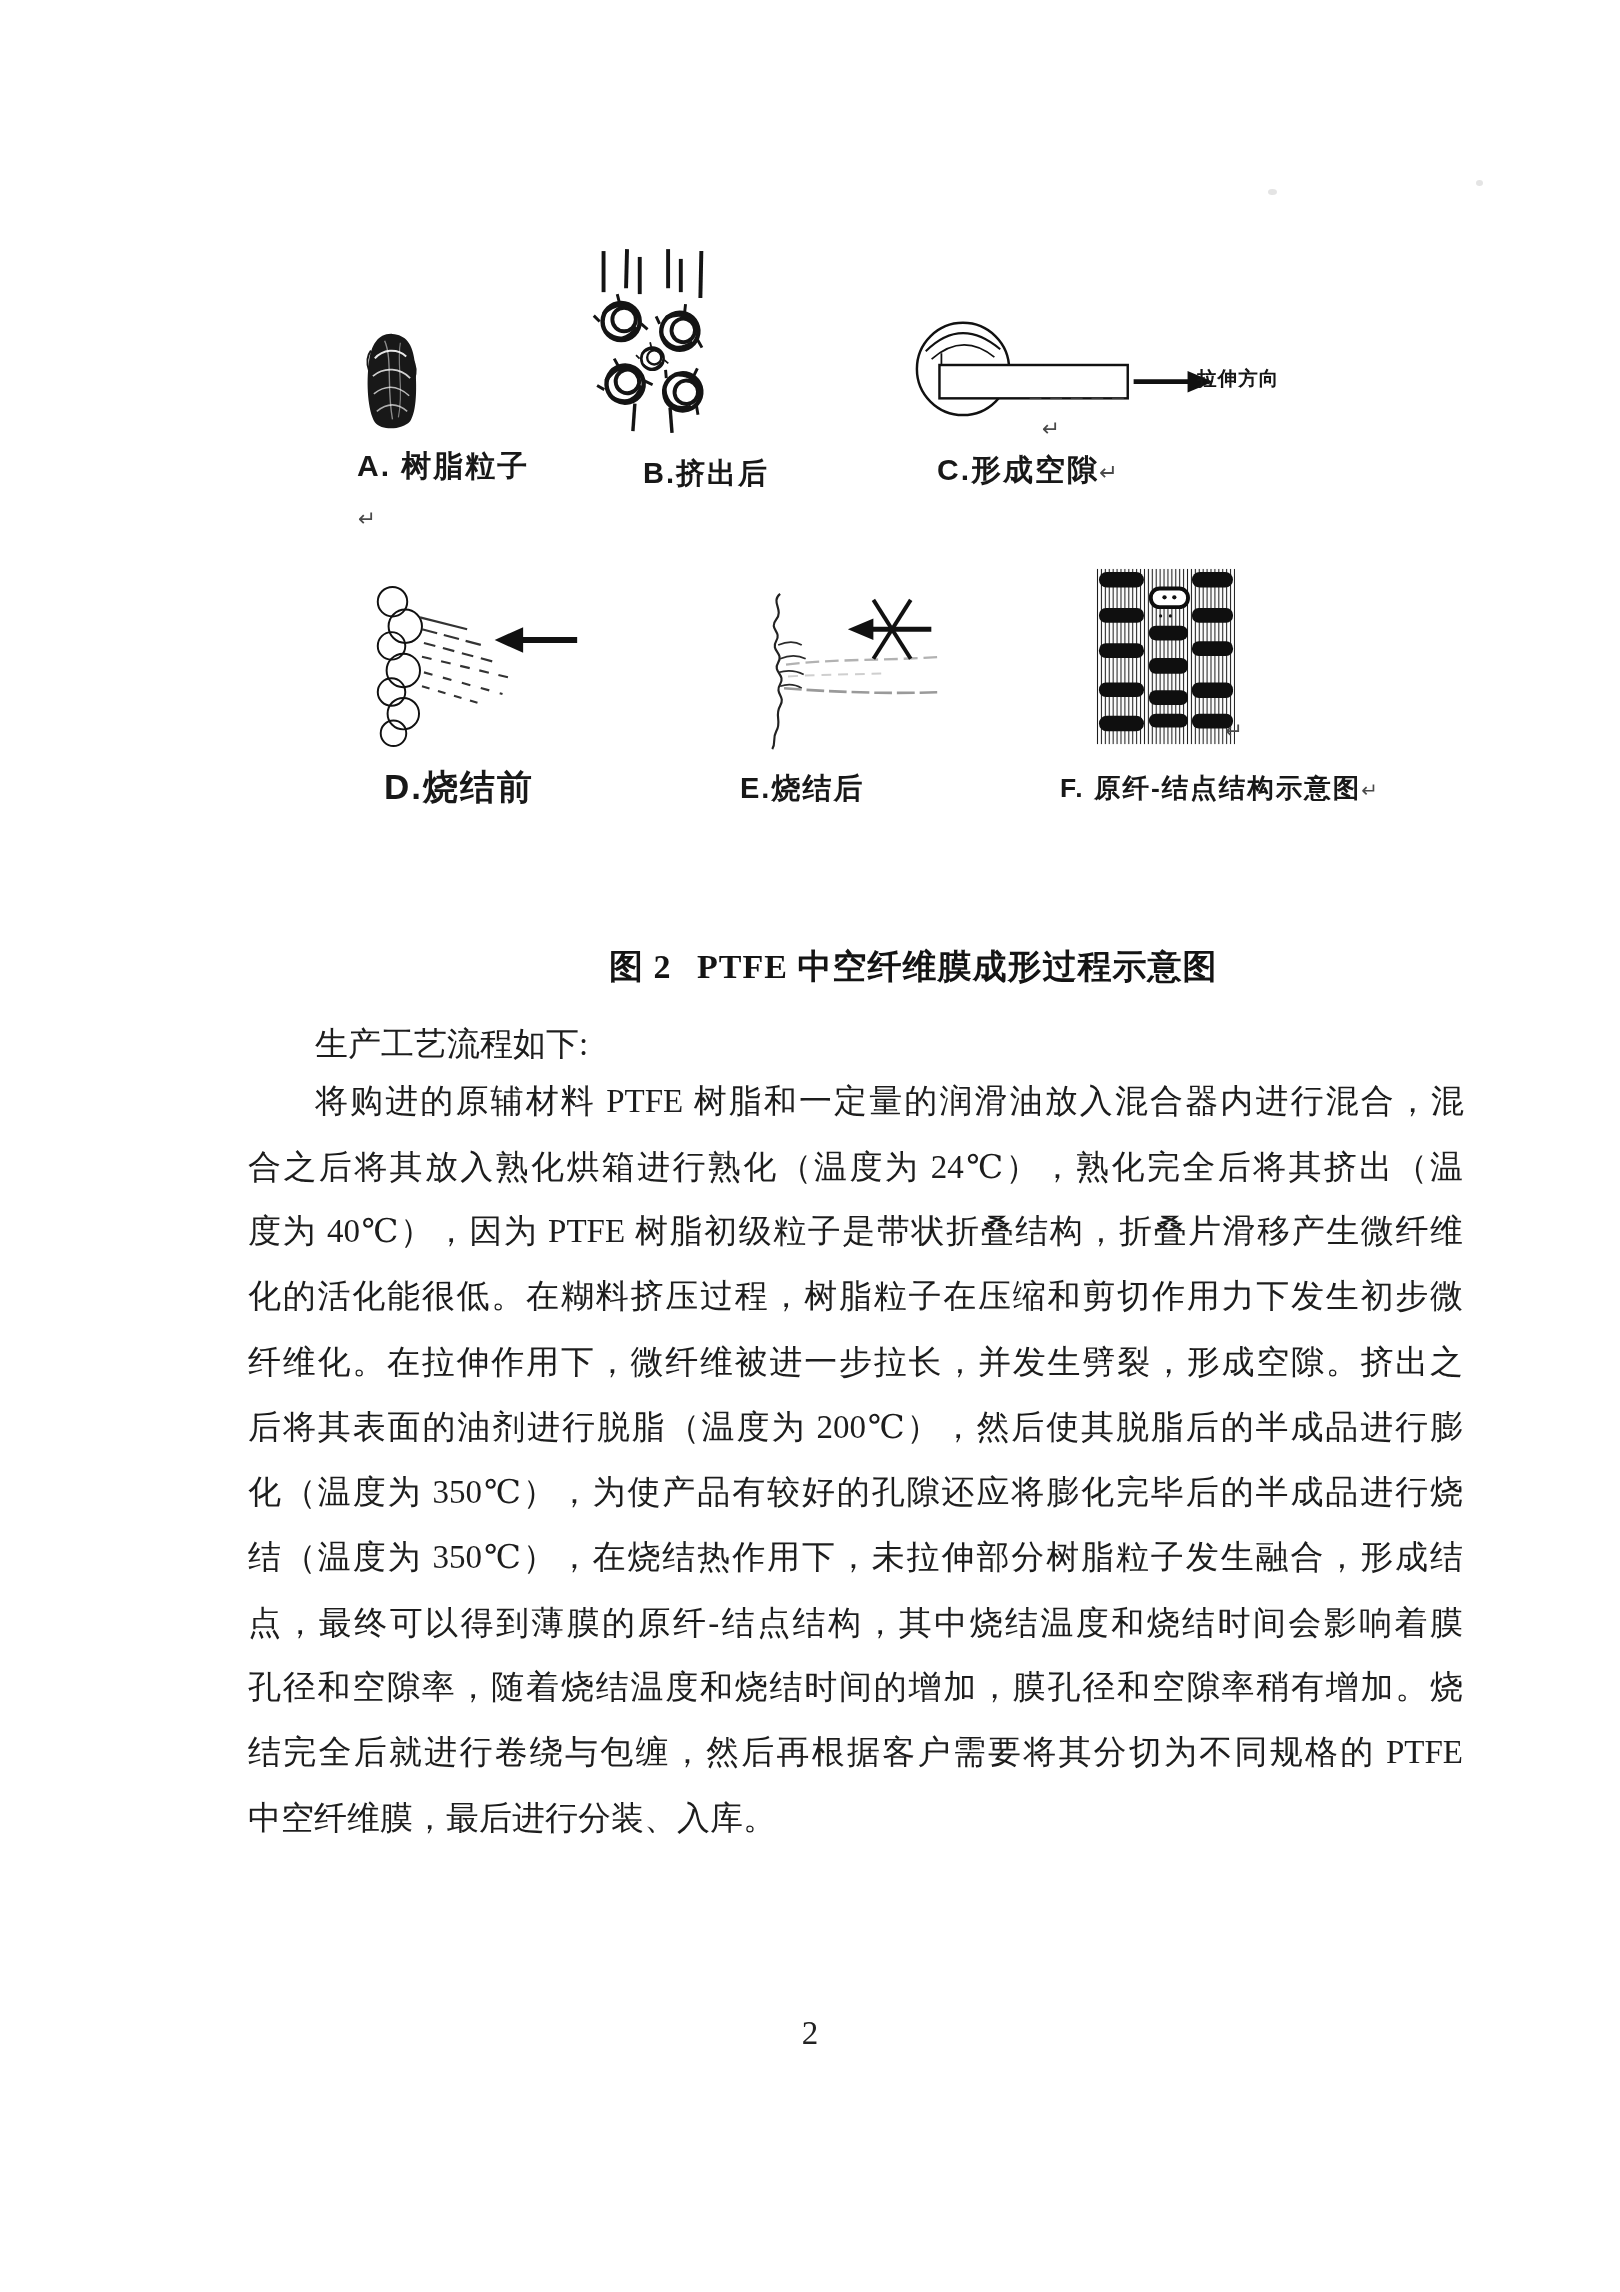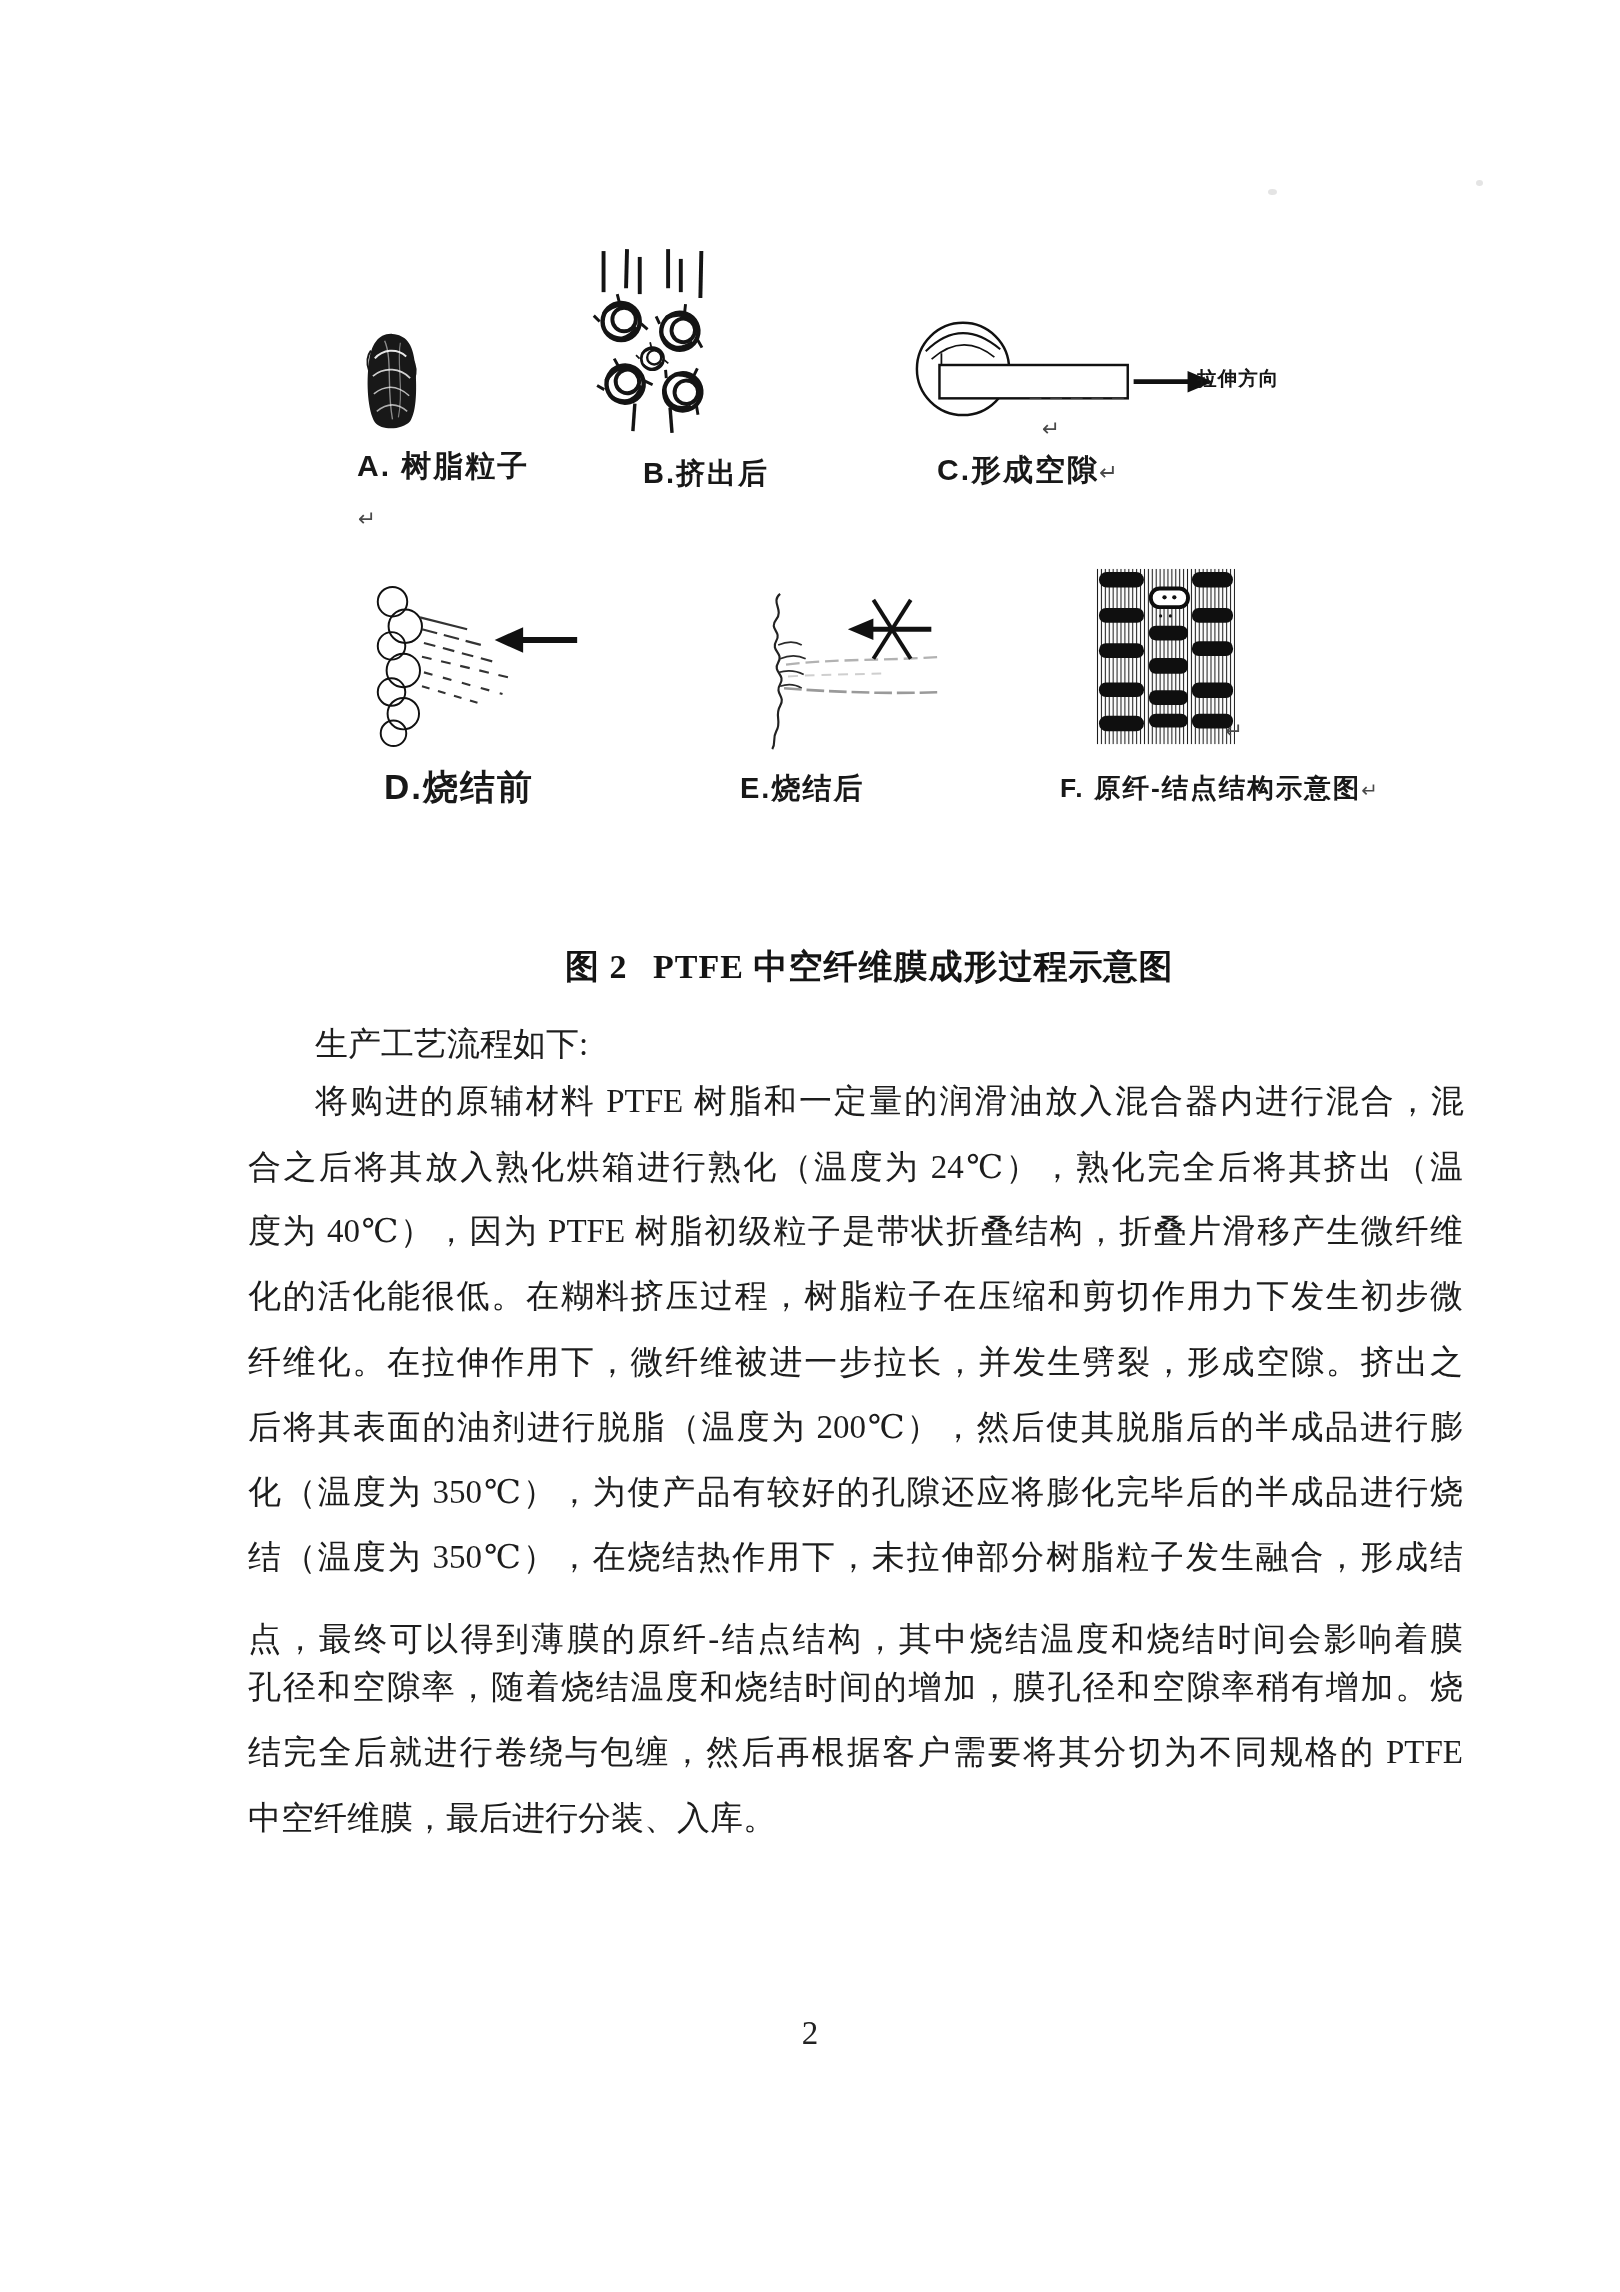--- a/index.html
+++ b/index.html
@@ -41,21 +41,21 @@
   .pmark-inline{
     font-family:"DejaVu Sans","Liberation Sans",sans-serif;
     font-size:0.75em;color:#4a4a4a;vertical-align:baseline;
     font-weight:400;
   }
   .caption{
     position:absolute;left:565px;top:944px;
     font-size:34px;font-weight:700;color:#141414;
     white-space:nowrap;letter-spacing:1px;
   }
-  .caption .cap-prefix{margin-right:25.5px;}
+  .caption .cap-prefix{margin-right:25.5px;margin-left:44px;}
   
   .bl{
     position:absolute;
     font-size:33px;line-height:43px;height:45px;
     color:#1d1d1d;
   }
   .l-ind{left:315px;width:1149px;}
   .l-cont{left:248px;width:1215px;}
   .just{text-align:justify;text-align-last:justify;}
   .short{white-space:nowrap;width:auto;}
@@ -213,21 +213,21 @@
 
   <div class="bl l-ind short" style="top:1015px;margin-top:8px;">生产工艺流程如下:</div>
   <div class="bl l-ind just" style="top:1080px;">将购进的原辅材料 PTFE 树脂和一定量的润滑油放入混合器内进行混合，混</div>
   <div class="bl l-cont just" style="top:1146px;">合之后将其放入熟化烘箱进行熟化（温度为 24℃），熟化完全后将其挤出（温</div>
   <div class="bl l-cont just" style="top:1210px;">度为 40℃），因为 PTFE 树脂初级粒子是带状折叠结构，折叠片滑移产生微纤维</div>
   <div class="bl l-cont just" style="top:1275px;">化的活化能很低。在糊料挤压过程，树脂粒子在压缩和剪切作用力下发生初步微</div>
   <div class="bl l-cont just" style="top:1341px;">纤维化。在拉伸作用下，微纤维被进一步拉长，并发生劈裂，形成空隙。挤出之</div>
   <div class="bl l-cont just" style="top:1406px;">后将其表面的油剂进行脱脂（温度为 200℃），然后使其脱脂后的半成品进行膨</div>
   <div class="bl l-cont just" style="top:1471px;">化（温度为 350℃），为使产品有较好的孔隙还应将膨化完毕后的半成品进行烧</div>
   <div class="bl l-cont just" style="top:1536px;">结（温度为 350℃），在烧结热作用下，未拉伸部分树脂粒子发生融合，形成结</div>
-  <div class="bl l-cont just" style="top:1602px;margin-top:16px;">点，最终可以得到薄膜的原纤-结点结构，其中烧结温度和烧结时间会影响着膜</div>
+  <div class="bl l-cont just" style="top:1602px;">点，最终可以得到薄膜的原纤-结点结构，其中烧结温度和烧结时间会影响着膜</div>
   <div class="bl l-cont just" style="top:1666px;">孔径和空隙率，随着烧结温度和烧结时间的增加，膜孔径和空隙率稍有增加。烧</div>
   <div class="bl l-cont just" style="top:1731px;">结完全后就进行卷绕与包缠，然后再根据客户需要将其分切为不同规格的 PTFE</div>
   <div class="bl l-cont short" style="top:1797px;text-align:right;">中空纤维膜，最后进行分装、入库。</div>
 
   <div class="pageno">2</div>
 
 </div>
 
 
 </body></html>

